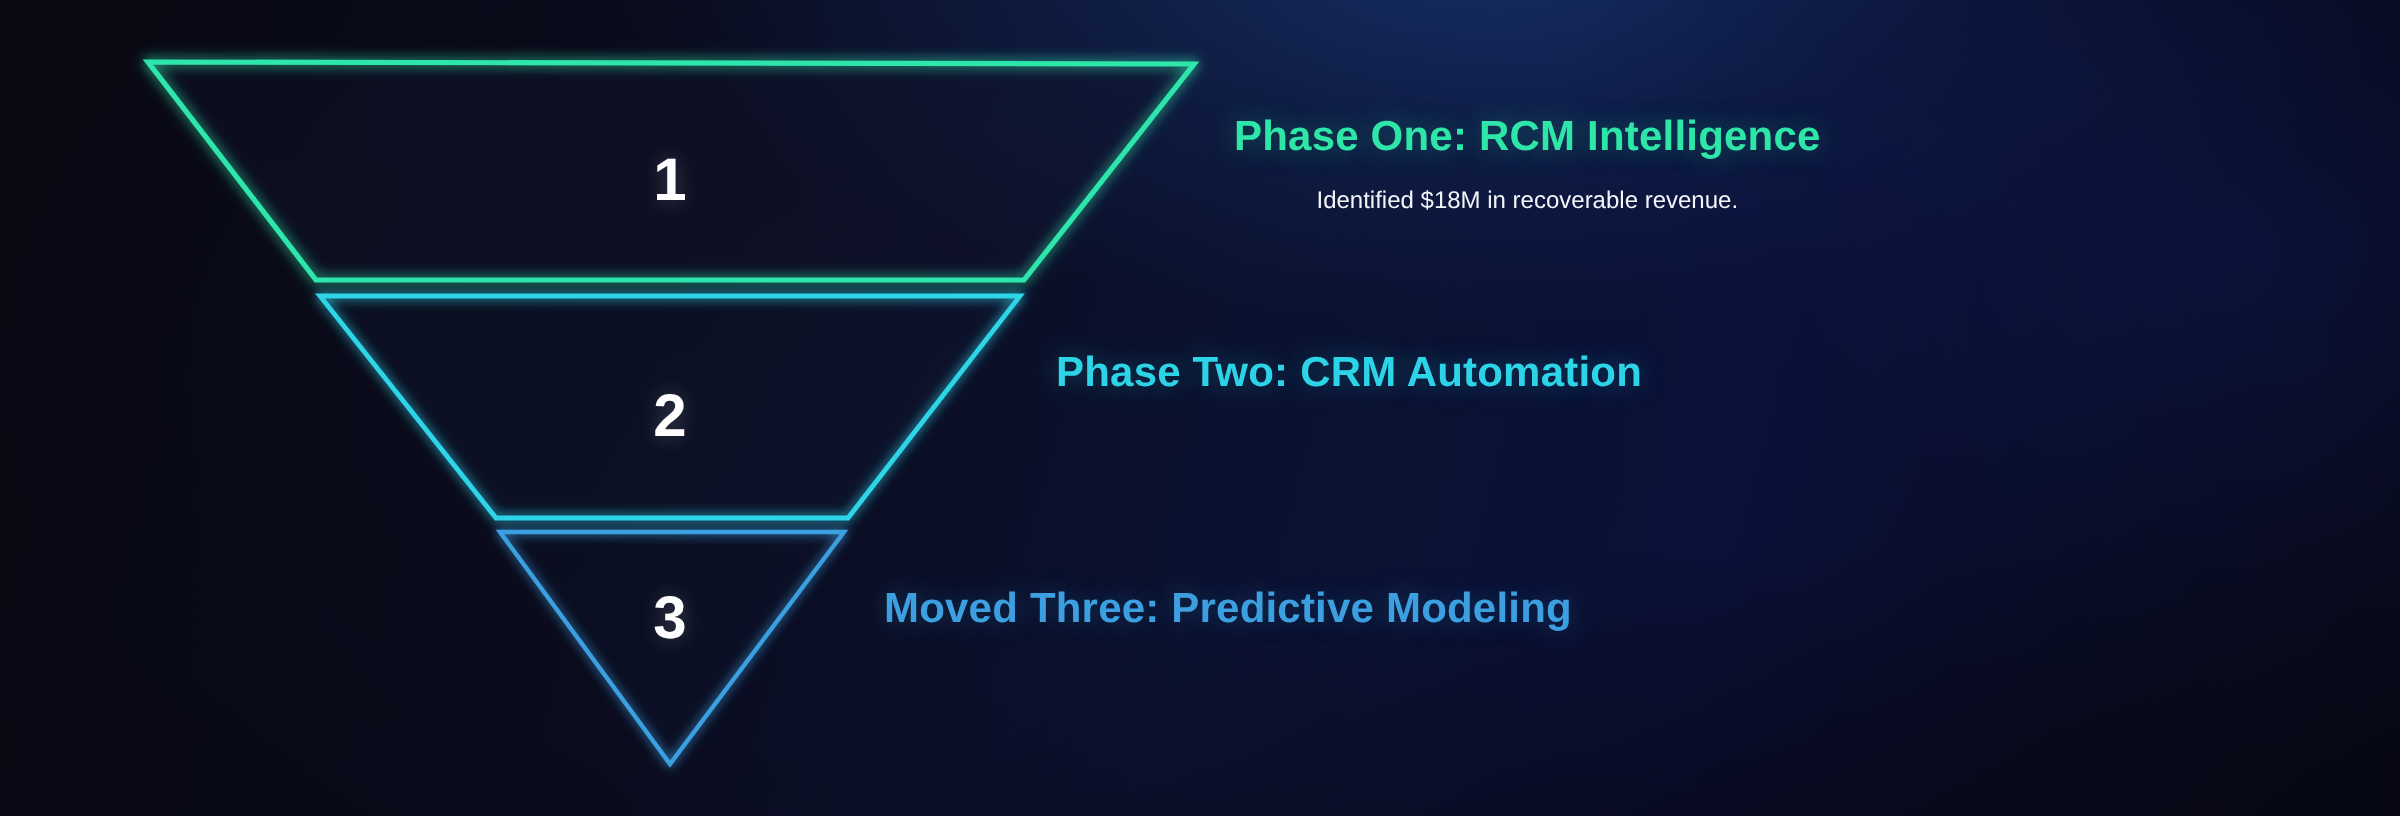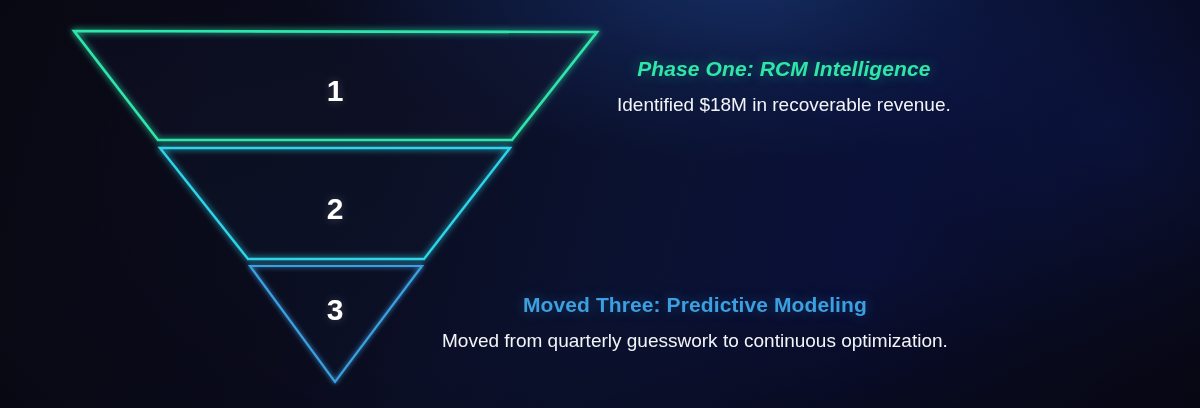--- a/index.html
+++ b/index.html
@@ -97,32 +97,32 @@
   }
   .phase-title {
     font-size: 21px;
     font-weight: bold;
     line-height: 1.2;
     letter-spacing: 0.1px;
     white-space: nowrap;
   }
   .phase-desc {
     margin-top: 12px;
-    font-size: 19px;
+    font-size: 12px;
     font-weight: normal;
     color: #f2f4f8;
     line-height: 1.25;
     white-space: nowrap;
   }
 
   #phase-1 { left: 617px; top: 56px; }
   #phase-2 { left: 528px; top: 174px; }
   #phase-3 { left: 442px; top: 292px; }
 
-  #phase-1 .phase-title { color: #2ee6a8; text-shadow: 0 0 14px rgba(46,230,168,0.35); font-style: italic; }
+  #phase-1 .phase-title { color: #2ee6a8; text-shadow: 0 0 14px rgba(46,230,168,0.35); }
   #phase-2 .phase-title { color: #2dd4e8; text-shadow: 0 0 14px rgba(45,212,232,0.32); }
   #phase-3 .phase-title { color: #3b9fe0; text-shadow: 0 0 14px rgba(59,159,224,0.32); }
 </style>
 </head>
 <body>
 
 <div id="stage">
 
   <div class="bg-layer bg-base"></div>
   <div class="bg-layer bg-glow-top"></div>
@@ -196,20 +196,20 @@
   <div class="step-num" id="num-1">1</div>
   <div class="step-num" id="num-2">2</div>
   <div class="step-num" id="num-3">3</div>
 
   <div class="phase-block" id="phase-1">
     <div class="phase-title">Phase One: RCM Intelligence</div>
     <div class="phase-desc">Identified $18M in recoverable revenue.</div>
   </div>
 
   <div class="phase-block" id="phase-2">
+    <div class="phase-title">Phase Two: CRM Automation</div>
   </div>
 
   <div class="phase-block" id="phase-3">
     <div class="phase-title">Moved Three: Predictive Modeling</div>
-    <div class="phase-desc">Moved from quarterly guesswork to continuous optimization.</div>
   </div>
 
 </div>
 
 </body></html>

